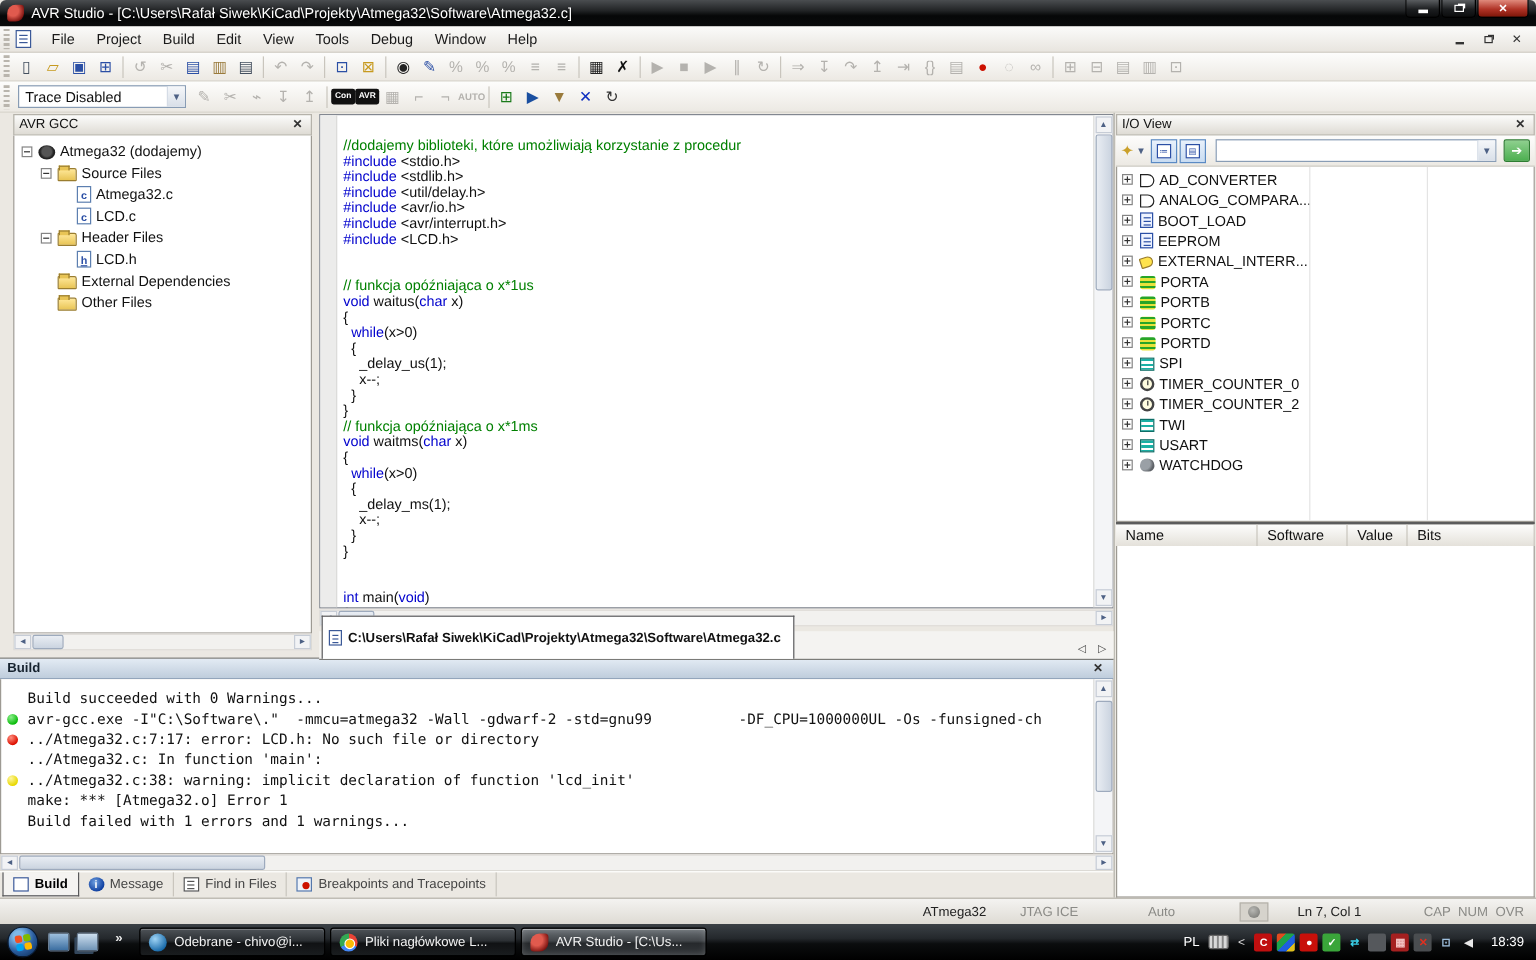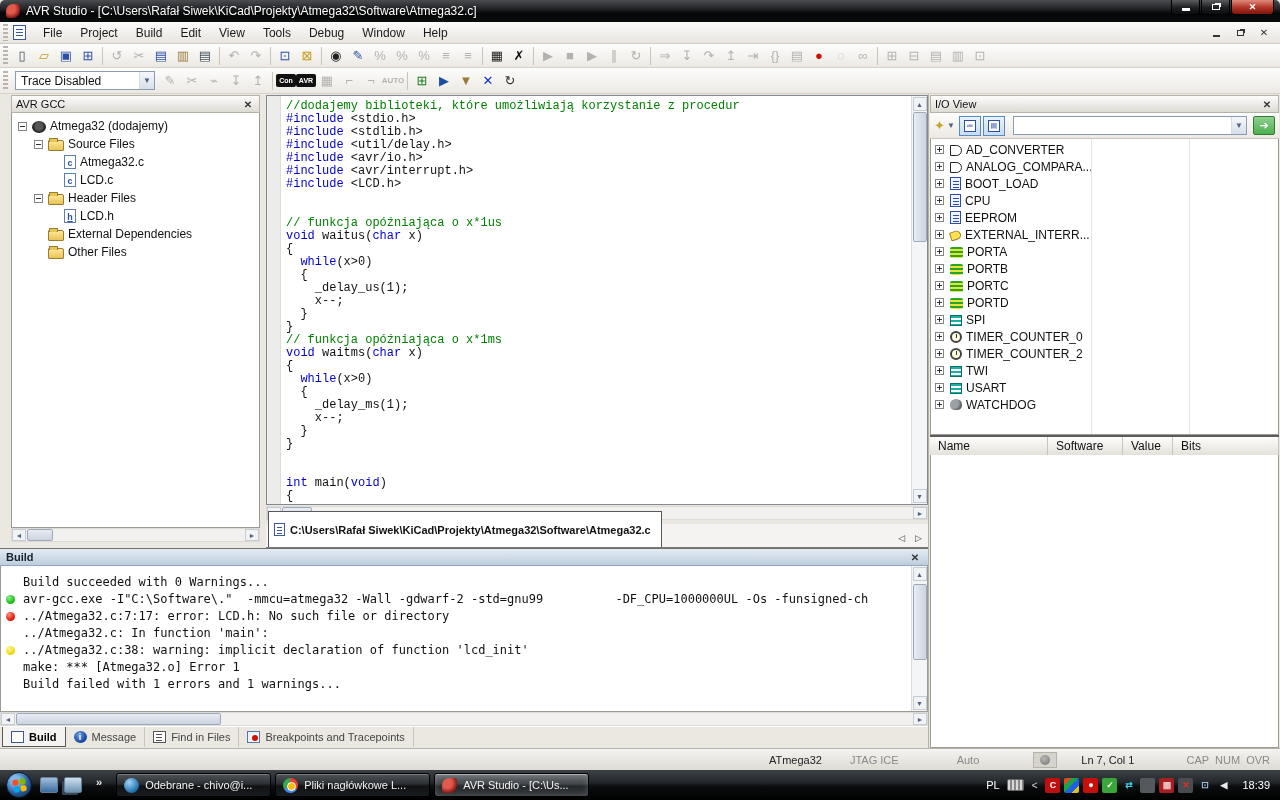--- a/index.html
+++ b/index.html
@@ -69,21 +69,21 @@
   .h-scroll .arrow { width:14px; height:12px; background:#f2f3f5; border:1px solid #c6ccd6; color:#4d6185; font-size:7px; display:flex; align-items:center; justify-content:center; flex:none; }
   .h-scroll .thumb { height:12px; background:linear-gradient(180deg,#e9edf3,#cbd4e0); border:1px solid #9daabd; border-radius:2px; }
 
   
   .v-split { width:4px; background:#ebe8e2; }
 
   
   .editor-area { flex:1; display:flex; flex-direction:column; min-width:0; padding-top:1px; }
   .code-wrap { height:412px; display:flex; border:1px solid #828790; background:#fff; min-width:0; }
   .code-margin { width:14px; background:#ececeb; border-right:1px solid #dcdcda; flex:none; }
-  .code-view { flex:1; overflow:hidden; font-family:Liberation Mono, monospace; font-size:12px; line-height:13px; padding:4px 0 0 5px; white-space:pre; color:#111; }
+  .code-view { flex:1; overflow:hidden; font-family:Liberation Sans, sans-serif; font-size:12px; line-height:13px; padding:4px 0 0 5px; white-space:pre; color:#111;margin-top:15px; }
   .code-line { height:13px; }
   .code-line .kw { color:#0000cd; }
   .code-line .pp { color:#0000cd; }
   .code-line .cm { color:#008000; }
   .code-line .tx { color:#111; }
   .v-scroll { width:16px; background:#f4f5f7; border-left:1px solid #dcdcda; display:flex; flex-direction:column; align-items:center; flex:none; }
   .v-scroll .arrow { width:14px; height:14px; background:#f2f3f5; border:1px solid #c6ccd6; color:#4d6185; font-size:7px; display:flex; align-items:center; justify-content:center; margin:1px 0; }
   .v-scroll .thumb { width:14px; background:linear-gradient(90deg,#e9edf3,#cbd4e0); border:1px solid #9daabd; border-radius:2px; }
   .ed-hscroll { margin-top:1px; }
   .ed-hscroll .thumb { width:30px; margin-left:1px; }
@@ -482,27 +482,20 @@
               <i style="position: absolute; left: 3px; top: 1px; width: 1px; height: 5px; background: rgb(51, 51, 51); font-style: normal;"></i>
             </span>
             <span class="io-icon reg"></span>
             <span>BOOT_LOAD</span>
           </div>
           <div class="io-row">
             <span class="expander" style="margin: 0px 6px 0px 0px;">
               <i style="position: absolute; left: 3px; top: 1px; width: 1px; height: 5px; background: rgb(51, 51, 51); font-style: normal;"></i>
             </span>
             <span class="io-icon reg"></span>
-            <span>CPU</span>
-          </div>
-          <div class="io-row">
-            <span class="expander" style="margin: 0px 6px 0px 0px;">
-              <i style="position: absolute; left: 3px; top: 1px; width: 1px; height: 5px; background: rgb(51, 51, 51); font-style: normal;"></i>
-            </span>
-            <span class="io-icon reg"></span>
             <span>EEPROM</span>
           </div>
           <div class="io-row">
             <span class="expander" style="margin: 0px 6px 0px 0px;">
               <i style="position: absolute; left: 3px; top: 1px; width: 1px; height: 5px; background: rgb(51, 51, 51); font-style: normal;"></i>
             </span>
             <span class="io-icon tag"></span>
             <span>EXTERNAL_INTERR...</span>
           </div>
           <div class="io-row">

